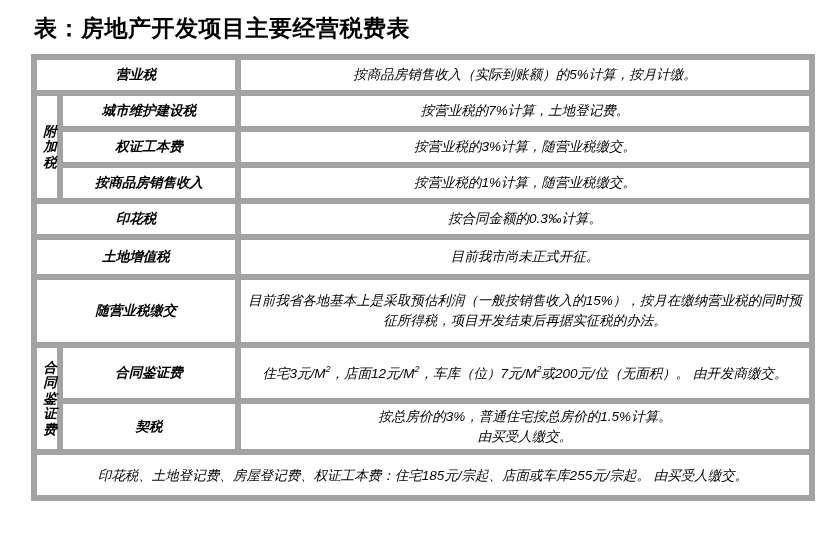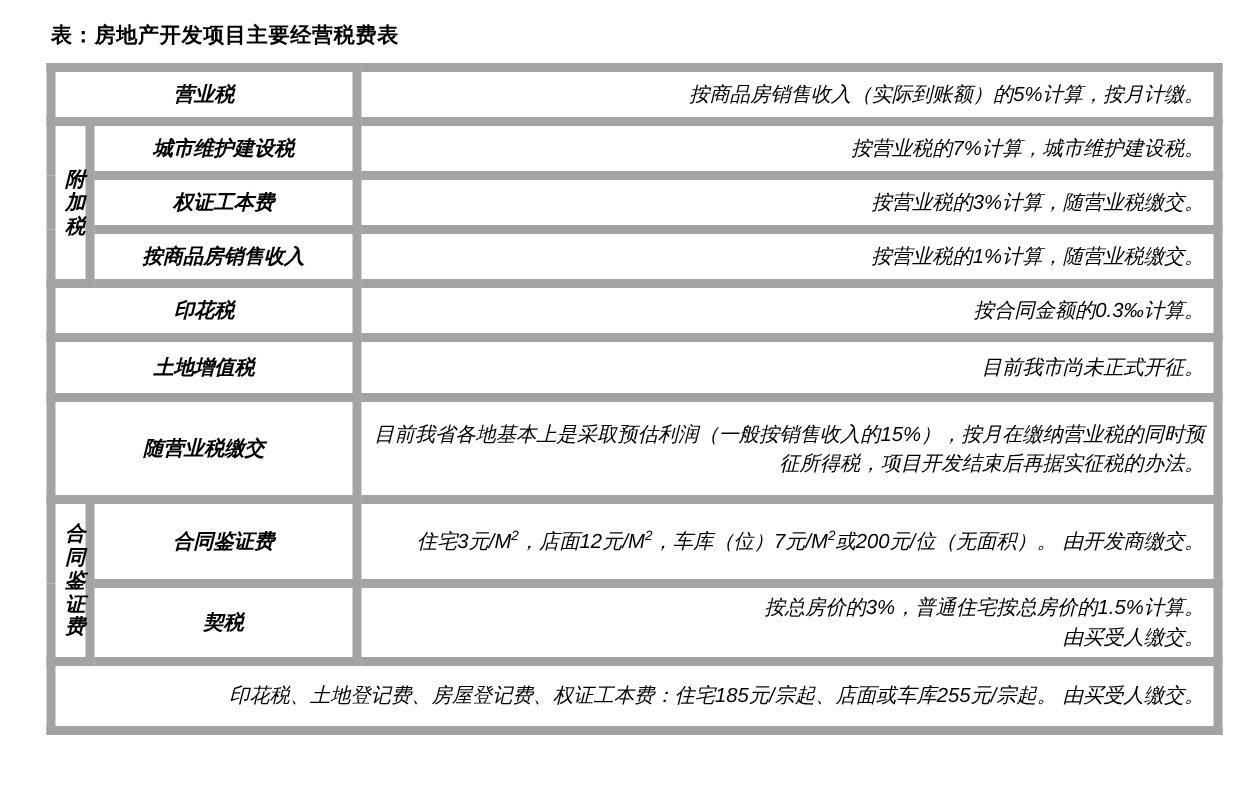--- a/index.html
+++ b/index.html
@@ -15,21 +15,21 @@
     overflow: hidden;
   }
   .page {
     position: relative;
     width: 831px;
     height: 534px;
     box-sizing: border-box;
     padding: 10px 18px 0 30px;
   }
   .doc-title {
-    font-size: 14px;
+    font-size: 23px;
     font-weight: bold;
     letter-spacing: 0.5px;
     margin: 4px 0 10px 4px;
     line-height: 1.3;
   }
   table.tax-table {
     border-collapse: collapse;
     table-layout: fixed;
     width: 784px;
     margin-left: 1px;
@@ -57,21 +57,21 @@
     word-break: break-all;
     line-height: 1.15;
   }
   td.name {
     text-align: center;
     font-weight: bold;
     font-size: 14.5px;
     white-space: nowrap;
   }
   td.desc {
-    text-align: right;
+    text-align: center;
     font-size: 13.5px;
   }
   .r-tall td { height: 30px; }
   .r-big td { height: 34px; }
   sup.sq { font-size: 9px; vertical-align: super; }
 </style>
 </head>
 <body>
 
 <div class="page">
@@ -87,21 +87,21 @@
     <tbody>
       <tr class="r-tall">
         <td class="name" colspan="2">营业税</td>
         <td class="desc">按商品房销售收入（实际到账额）的5%计算，按月计缴。</td>
       </tr>
       <tr class="r-tall">
         <td class="grp" rowspan="3">
             <span class="vert">附加税</span>
           </td>
         <td class="name">城市维护建设税</td>
-        <td class="desc">按营业税的7%计算，城市维护建设税。</td>
+        <td class="desc">按营业税的7%计算，土地登记费。</td>
       </tr>
       <tr class="r-tall">
         <td class="name">权证工本费</td>
         <td class="desc">按营业税的3%计算，随营业税缴交。</td>
       </tr>
       <tr class="r-tall">
         <td class="name">按商品房销售收入</td>
         <td class="desc">按营业税的1%计算，随营业税缴交。</td>
       </tr>
       <tr class="r-tall">

